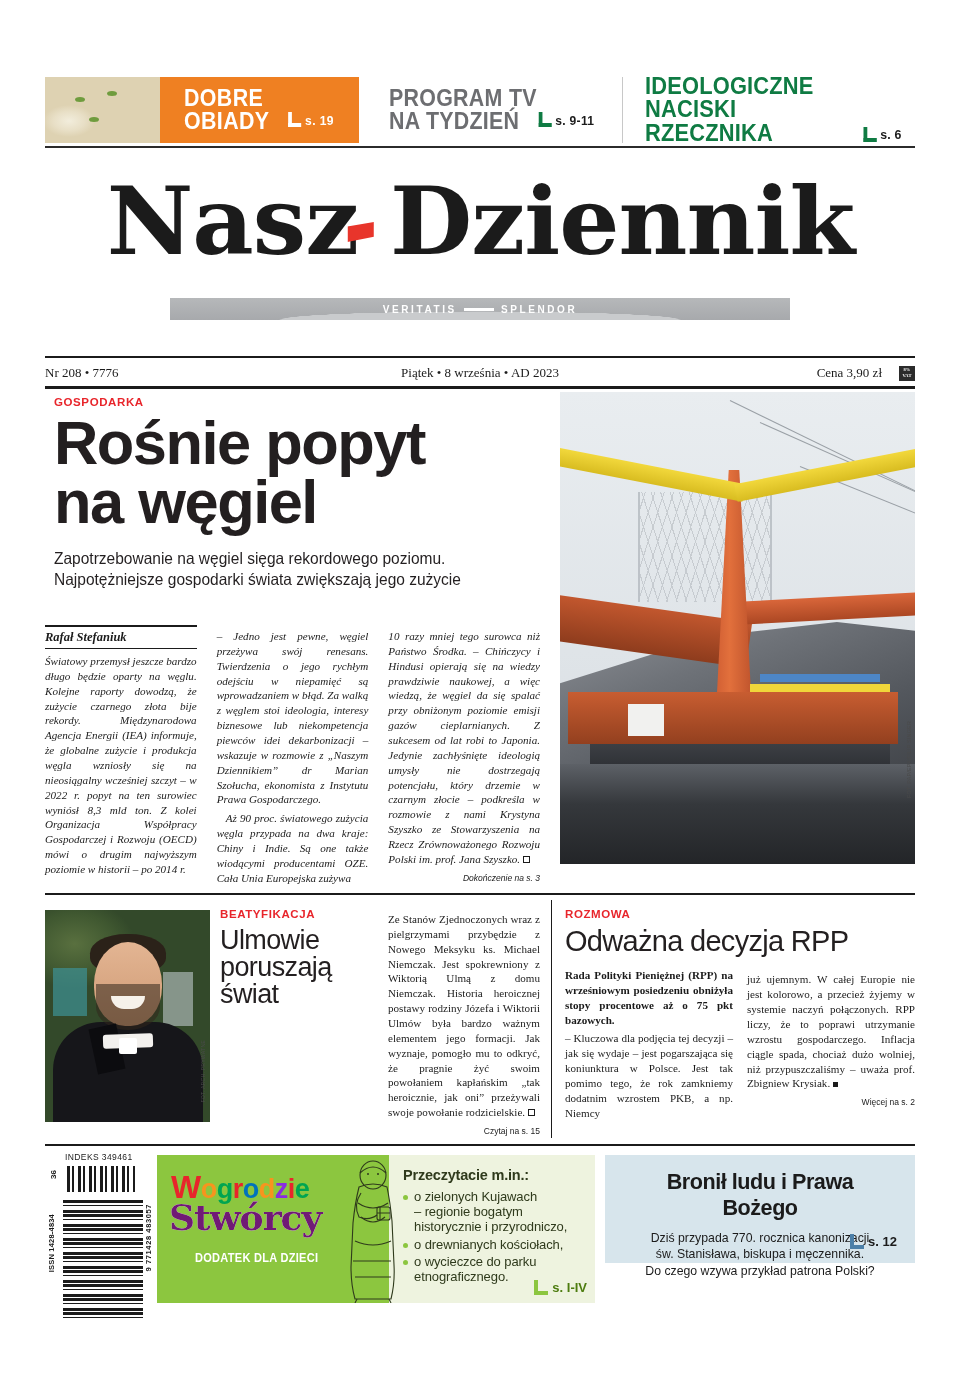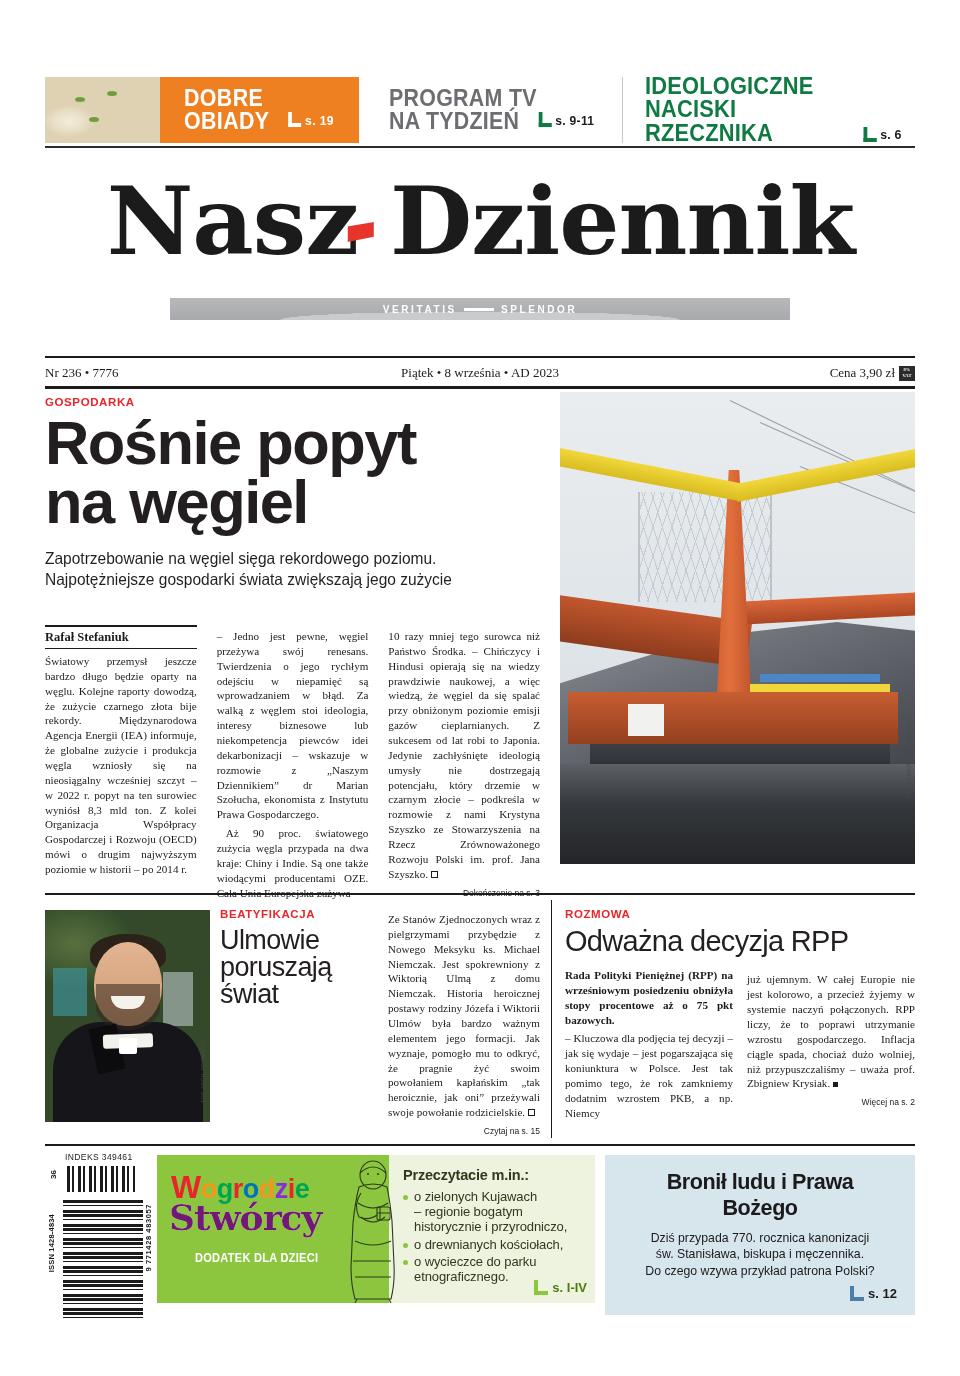--- a/index.html
+++ b/index.html
@@ -111,34 +111,34 @@
   
   .inforule-top{position:absolute;left:45px;top:356px;width:870px;height:2px;background:#1b1b1b;}
   .inforule-bot{position:absolute;left:45px;top:386px;width:870px;height:3px;background:#1b1b1b;}
   .infobar{
     position:absolute;left:45px;top:361px;width:870px;height:24px;
     display:flex;align-items:center;font-family:"Liberation Serif", serif;
     font-size:13px;color:#1b1b1b;
   }
   .infobar .left{flex:1;text-align:left;}
   .infobar .center{flex:1;text-align:center;}
-  .infobar .right{flex:1;text-align:right;display:flex;justify-content:flex-end;align-items:center;gap:4px;}
+  .infobar .right{flex:1;text-align:right;display:flex;justify-content:flex-end;align-items:center;gap:17px;}
   .price-logo{
     display:inline-block;width:16px;height:14px;
     background:#2b2b2b;color:#fff;font-size:4.5px;line-height:6px;
     text-align:center;font-weight:bold;padding-top:1px;
     letter-spacing:.2px;
   }
 
   
   .kicker{
     font-size:11.5px;font-weight:bold;letter-spacing:.6px;
     color:#e8252b;text-transform:uppercase;
   }
-  .lead{position:absolute;left:45px;top:396px;width:490px;}
+  .lead{position:absolute;left:54px;top:396px;width:490px;}
   .lead h1{
     margin:6px 0 0 0;font-size:62px;line-height:.95;
     font-weight:bold;letter-spacing:-1.5px;color:#231f20;
     transform:scaleX(.99);transform-origin:left top;
   }
   .lead .deck{
     margin-top:16px;font-size:16.5px;line-height:1.28;color:#231f20;
     transform:scaleX(.94);transform-origin:left top;width:530px;
   }
 
@@ -219,21 +219,21 @@
   .lp-wire{
     position:absolute;height:1px;background:#9aa0a6;transform-origin:left center;
   }
   .photo-credit{
     position:absolute;right:3px;bottom:66px;
     font-size:5.4px;color:#4a4a4a;letter-spacing:.2px;
     writing-mode:vertical-rl;transform:rotate(180deg);
   }
 
   
-  .lead-body{position:absolute;left:45px;top:625px;width:495px;display:flex;gap:20px;}
+  .lead-body{position:absolute;left:45px;top:625px;width:495px;display:flex;gap:20px;font-style:italic;}
   .lcol{width:157px;}
   .byline-rule{height:2px;background:#1b1b1b;margin-bottom:3px;}
   .byline{
     font-family:"Liberation Serif", serif;font-weight:bold;font-size:12.5px;
     padding-bottom:3px;border-bottom:1px solid #1b1b1b;margin-bottom:5px;
   }
   .bodytext{
     font-family:"Liberation Serif", serif;
     font-size:11.1px;line-height:1.34;text-align:justify;color:#1b1b1b;
     hyphens:auto;
@@ -390,21 +390,21 @@
     content:"";position:absolute;left:0;top:6px;width:5px;height:5px;
     border-radius:50%;background:#8cc63f;
   }
   .pg-right li .sub{display:block;padding-left:0;}
   .pg-pages{
     position:absolute;right:8px;bottom:8px;color:#4d7c0f;
   }
   .pg-pages .mark{border-color:#8cc63f;}
 
   .promo-blue{
-    position:absolute;left:605px;top:1155px;width:310px;height:160px;
+    position:absolute;left:605px;top:1155px;width:310px;height:108px;
     background:#d7e5ec;padding:14px 16px 0 16px;box-sizing:border-box;text-align:center;
     position:absolute;
   }
   .promo-blue h3{
     margin:0;font-size:22.5px;font-weight:bold;color:#1b1b1b;letter-spacing:-.5px;
     transform:scaleX(.96);
   }
   .promo-blue p{
     margin:9px 0 0 0;font-size:12.8px;line-height:1.27;color:#1b1b1b;
     transform:scaleX(.96);
@@ -474,21 +474,21 @@
   </div>
   <div class="splendor-bar"></div>
   <div class="splendor-text">
     <span>VERITATIS</span>
     <span class="dash"></span>
     <span>SPLENDOR</span>
   </div>
 
   <div class="inforule-top"></div>
   <div class="infobar">
-    <div class="left">Nr 236 • 7776</div>
+    <div class="left">Nr 208 • 7776</div>
     <div class="center">Piątek  •  8 września  •  AD 2023</div>
     <div class="right">
       <span>Cena 3,90 zł</span>
       <span class="price-logo">8% VAT</span>
     </div>
   </div>
   <div class="inforule-bot"></div>
 
   <div class="lead">
     <div class="kicker">GOSPODARKA</div>

